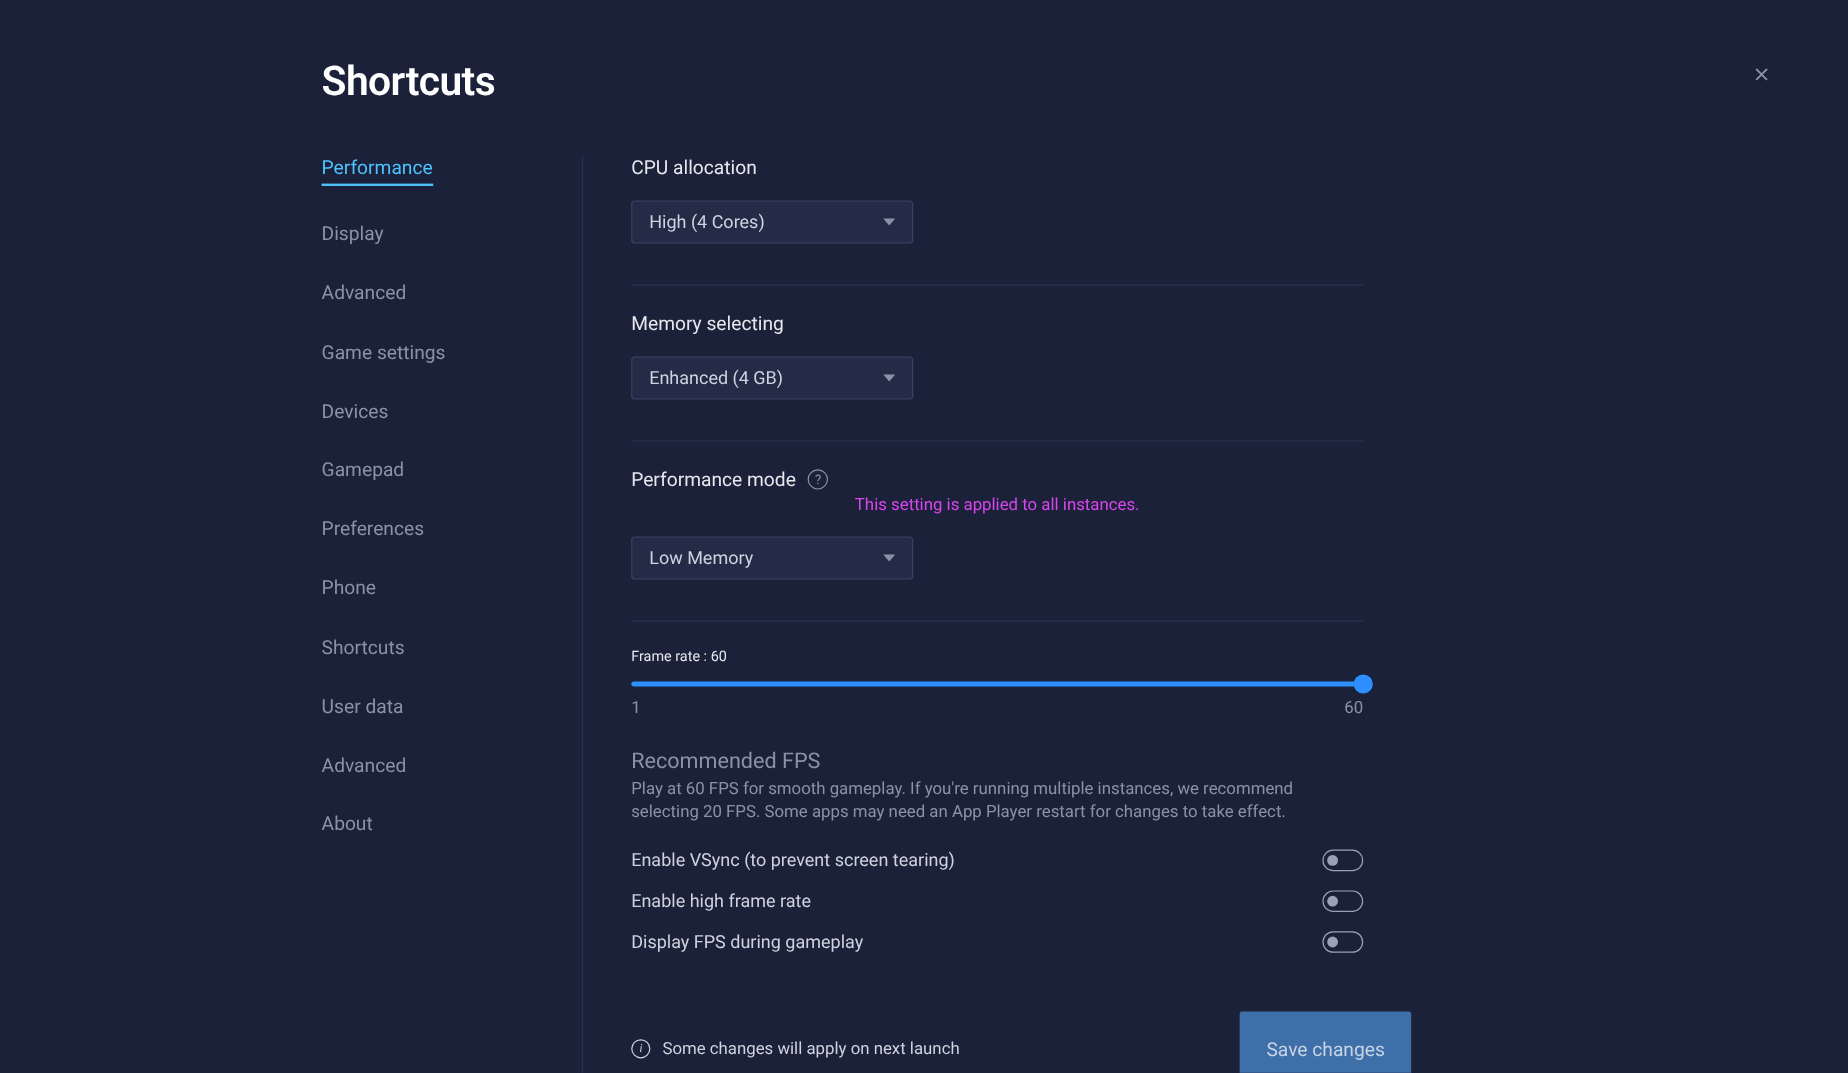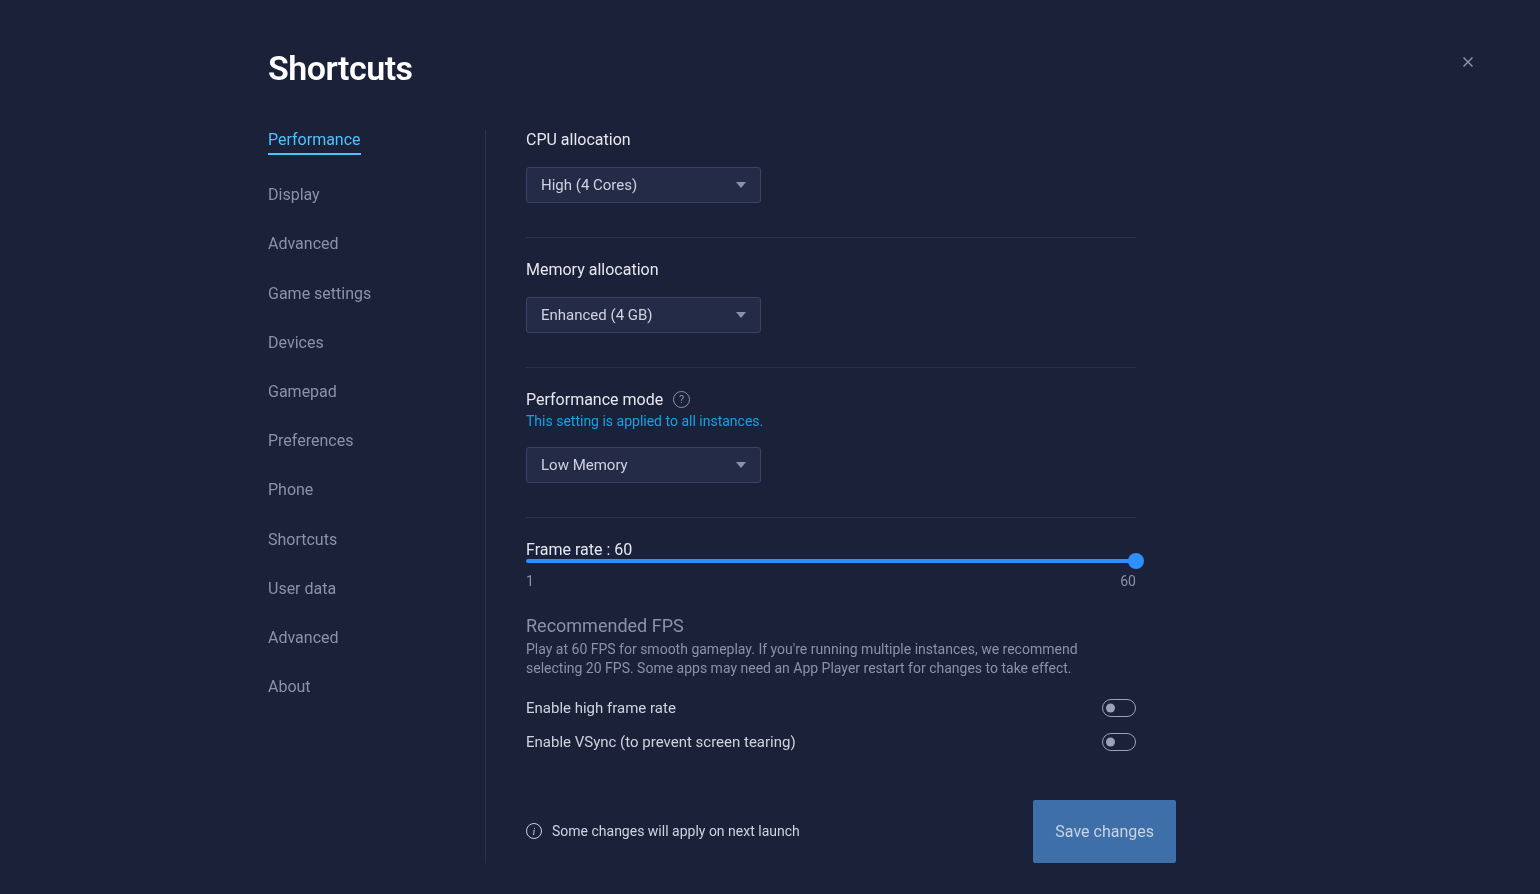--- a/index.html
+++ b/index.html
@@ -75,23 +75,24 @@
   .section-label {
     font-size: 16px;
     color: #e6e8ee;
     margin-bottom: 18px;
     display: flex;
     align-items: center;
     gap: 10px;
   }
   .section-sub {
     font-size: 14px;
-    color: #0ea5e9;
+    color: #d946ef;
     margin-top: -14px;
     margin-bottom: 18px;
+    text-align: center;
   }
   .select {
     width: 235px;
     height: 36px;
     border: 1px solid #3a4266;
     background: #242b47;
     border-radius: 3px;
     display: flex;
     align-items: center;
     justify-content: space-between;
@@ -112,22 +113,23 @@
     border: 1.5px solid #8b92a8;
     border-radius: 50%;
     display: inline-flex;
     align-items: center;
     justify-content: center;
     font-size: 11px;
     color: #8b92a8;
     cursor: help;
   }
   .slider-label {
-    font-size: 16px;
+    font-size: 12px;
     color: #e6e8ee;
+    margin-bottom: 14px;
   }
   .slider-track {
     position: relative;
     height: 4px;
     background: #2e8fff;
     border-radius: 2px;
     margin-bottom: 10px;
   }
   .slider-thumb {
     position: absolute;
@@ -256,21 +258,21 @@
 
       <div class="section">
         <div class="section-label">CPU allocation</div>
         <div class="select">
           <span>High (4 Cores)</span>
           <span class="arrow"></span>
         </div>
       </div>
 
       <div class="section">
-        <div class="section-label">Memory allocation</div>
+        <div class="section-label">Memory selecting</div>
         <div class="select">
           <span>Enhanced (4 GB)</span>
           <span class="arrow"></span>
         </div>
       </div>
 
       <div class="section">
         <div class="section-label">
           <span>Performance mode</span>
           <span class="help-icon">?</span>
@@ -290,28 +292,34 @@
         <div class="slider-track">
           <div class="slider-thumb"></div>
         </div>
         <div class="slider-ends">
           <span>1</span>
           <span>60</span>
         </div>
         <div class="recommended">Recommended FPS</div>
         <div class="recommended-body">Play at 60 FPS for smooth gameplay. If you're running multiple instances, we recommend selecting 20 FPS. Some apps may need an App Player restart for changes to take effect.</div>
 
+        <div class="toggle-row">
+          <span>Enable VSync (to prevent screen tearing)</span>
+          <div class="toggle">
+              <div class="knob"></div>
+            </div>
+        </div>
         <div class="toggle-row">
           <span>Enable high frame rate</span>
           <div class="toggle">
               <div class="knob"></div>
             </div>
         </div>
         <div class="toggle-row">
-          <span>Enable VSync (to prevent screen tearing)</span>
+          <span>Display FPS during gameplay</span>
           <div class="toggle">
               <div class="knob"></div>
             </div>
         </div>
       </div>
 
       <div class="footer">
         <div class="footer-note">
           <span class="info-icon">i</span>
           <span>Some changes will apply on next launch</span>

